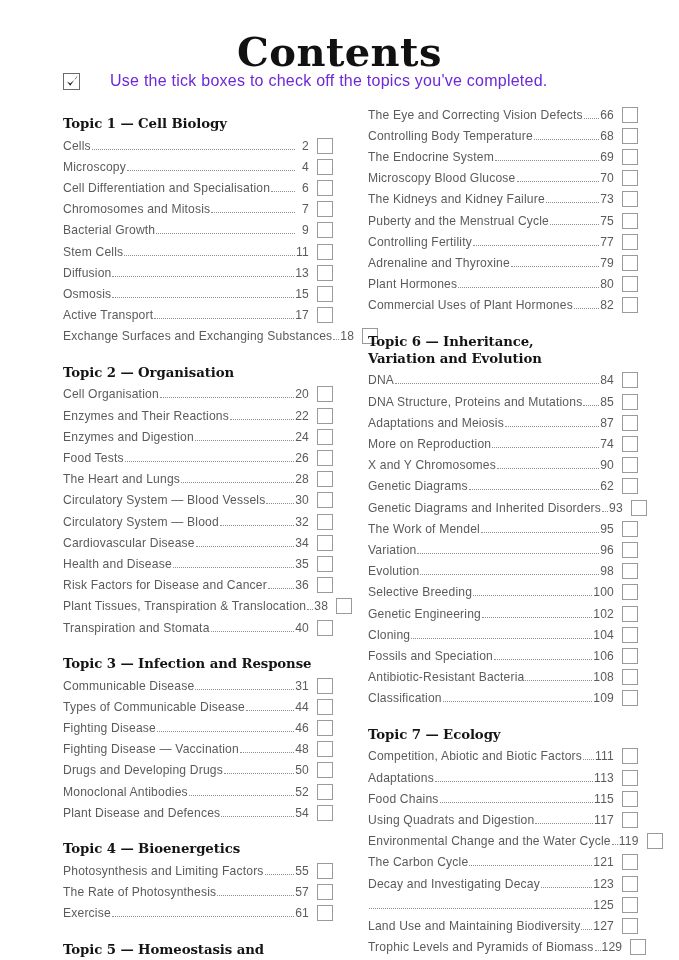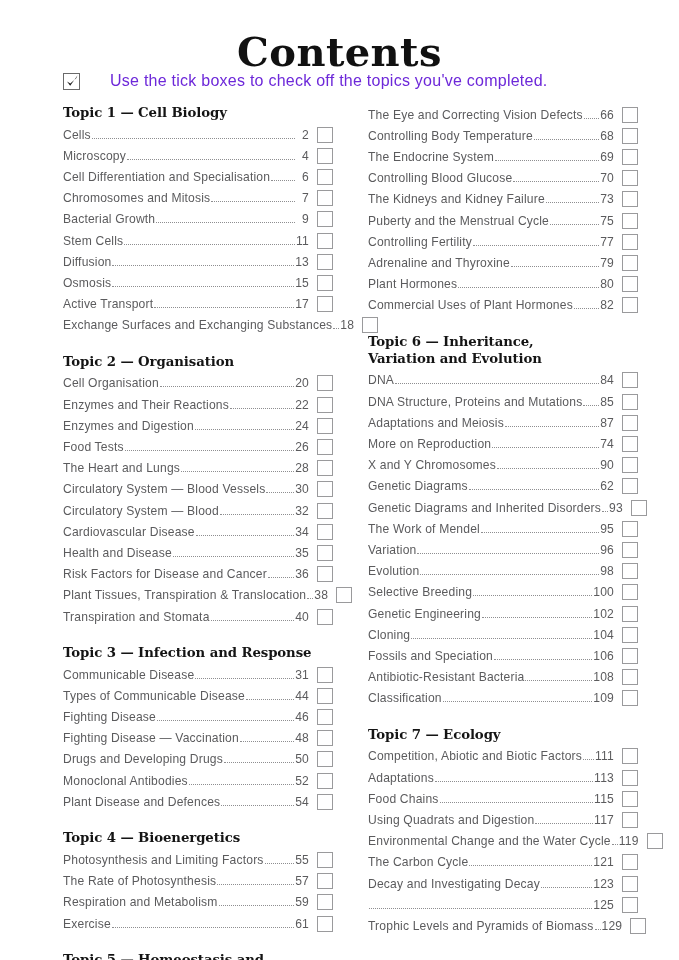--- a/index.html
+++ b/index.html
@@ -78,21 +78,21 @@
   .col-left  { left: 63px; }
   .col-right { left: 368px; }
 
   .topic-head {
     font-family: "DejaVu Serif", serif;
     font-weight: 700;
     font-size: 13.3px;
     color: #141414;
     line-height: 17px;
     letter-spacing: -0.1px;
-    margin: 0 0 3px 0;
+    margin: 11px 0 3px 0;
     white-space: pre-line;
   }
   .block + .block { margin-top: 17px; }
 
   .entry {
     display: flex;
     align-items: center;
     height: 21.2px;
   }
   .entry-title {
@@ -344,26 +344,20 @@
           <span class="entry-page">55</span>
           <span class="entry-box"></span>
         </div>
         <div class="entry">
           <span class="entry-title">The Rate of Photosynthesis</span>
           <span class="leader"></span>
           <span class="entry-page">57</span>
           <span class="entry-box"></span>
         </div>
         <div class="entry">
-          <span class="entry-title">Respiration and Metabolism</span>
-          <span class="leader"></span>
-          <span class="entry-page">59</span>
-          <span class="entry-box"></span>
-        </div>
-        <div class="entry">
           <span class="entry-title">Exercise</span>
           <span class="leader"></span>
           <span class="entry-page">61</span>
           <span class="entry-box"></span>
         </div>
       </div>
       <div class="block">
         <div class="topic-head">Topic 5 — Homeostasis and Response</div>
       </div>
     </div>
@@ -381,21 +375,21 @@
           <span class="entry-page">68</span>
           <span class="entry-box"></span>
         </div>
         <div class="entry">
           <span class="entry-title">The Endocrine System</span>
           <span class="leader"></span>
           <span class="entry-page">69</span>
           <span class="entry-box"></span>
         </div>
         <div class="entry">
-          <span class="entry-title">Controlling Blood Glucose</span>
+          <span class="entry-title">Microscopy Blood Glucose</span>
           <span class="leader"></span>
           <span class="entry-page">70</span>
           <span class="entry-box"></span>
         </div>
         <div class="entry">
           <span class="entry-title">The Kidneys and Kidney Failure</span>
           <span class="leader"></span>
           <span class="entry-page">73</span>
           <span class="entry-box"></span>
         </div>
@@ -573,20 +567,26 @@
           <span class="leader"></span>
           <span class="entry-page">123</span>
           <span class="entry-box"></span>
         </div>
         <div class="entry">
           <span class="leader"></span>
           <span class="entry-page">125</span>
           <span class="entry-box"></span>
         </div>
         <div class="entry">
+          <span class="entry-title">Land Use and Maintaining Biodiversity</span>
+          <span class="leader"></span>
+          <span class="entry-page">127</span>
+          <span class="entry-box"></span>
+        </div>
+        <div class="entry">
           <span class="entry-title">Trophic Levels and Pyramids of Biomass</span>
           <span class="leader"></span>
           <span class="entry-page">129</span>
           <span class="entry-box"></span>
         </div>
         <div class="entry"></div>
       </div>
     </div>
 
 </div>

